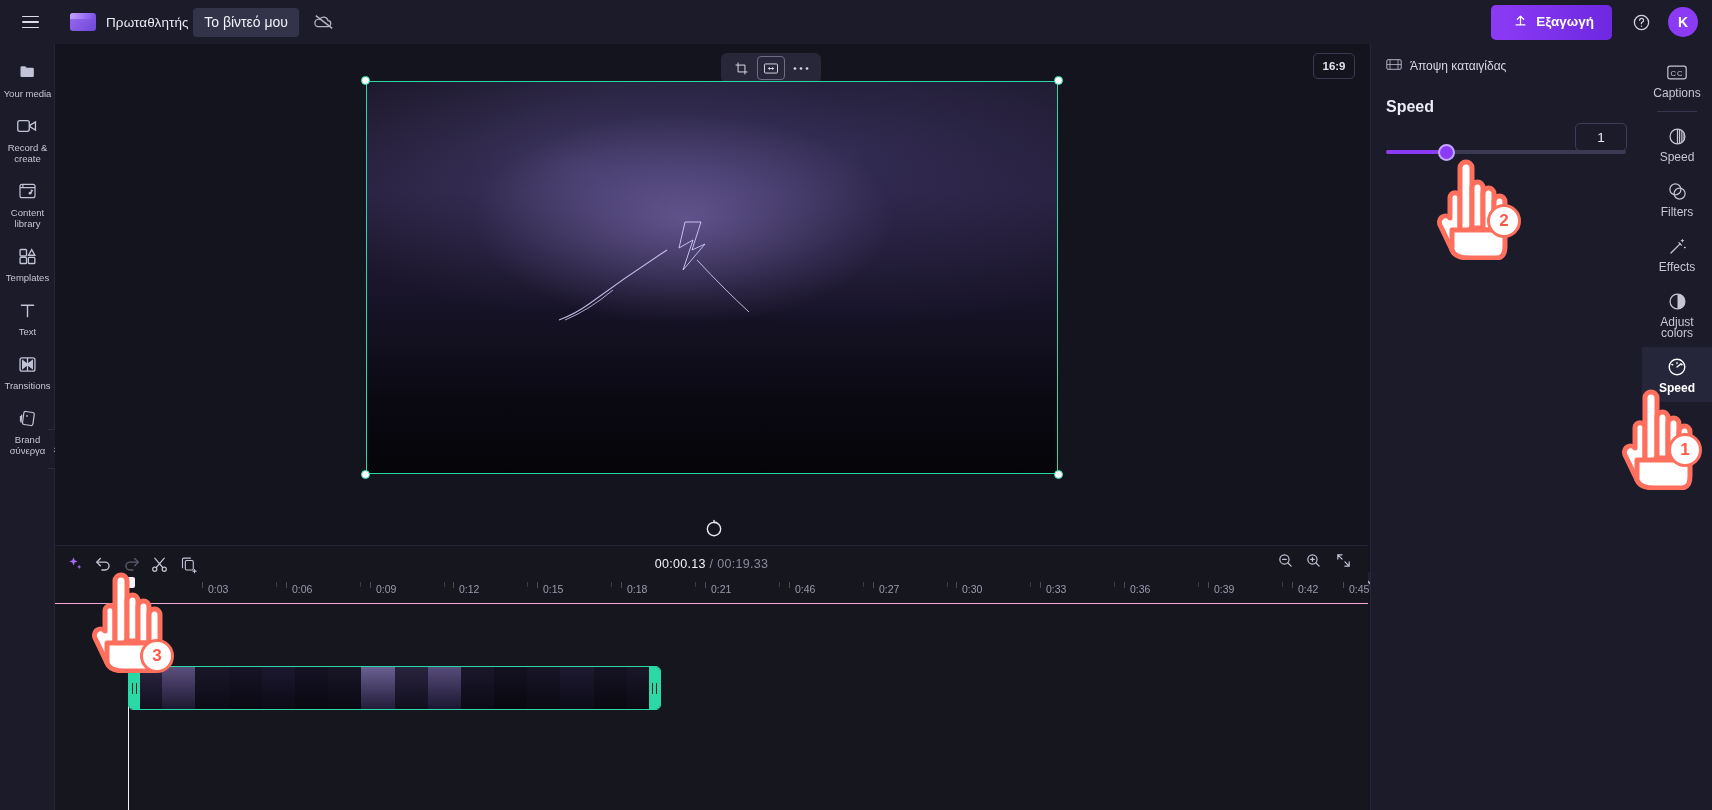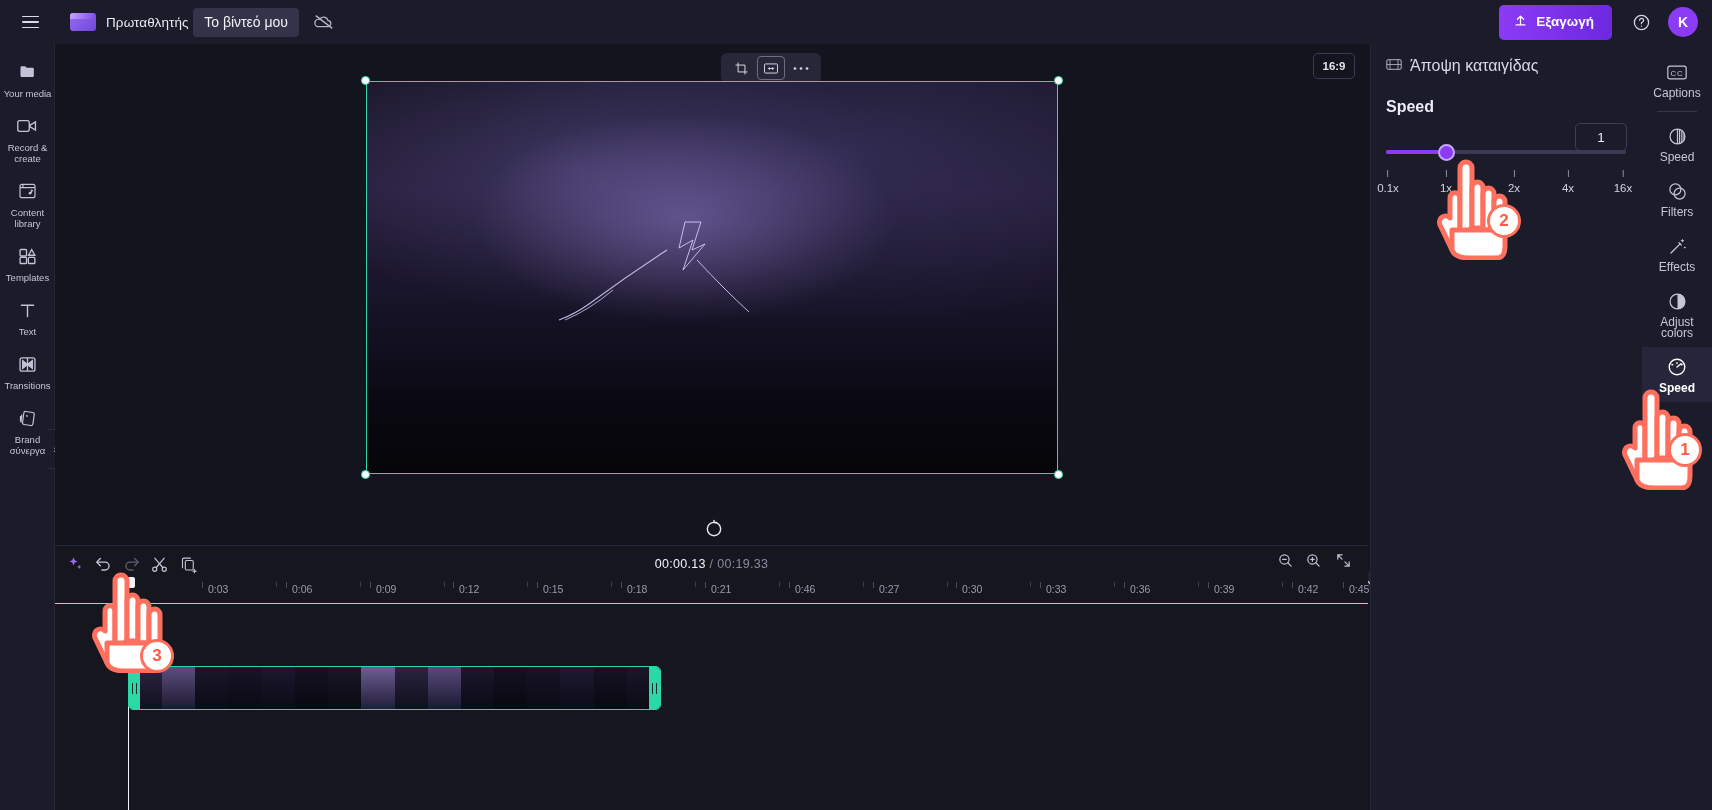--- a/index.html
+++ b/index.html
@@ -42,21 +42,21 @@
     margin-left: -20px; background: #33334a; color: #f2f2f8;
     font-size: 14px; padding: 6px 11px 7px; border-radius: 4px;
     white-space: nowrap; position: relative; z-index: 3;
   }
   .nosave-icon { margin-left: 14px; width: 22px; height: 22px; opacity: .85; }
   .topbar-spacer { flex: 1; }
   .export-btn {
     display: flex; align-items: center; gap: 8px;
     background: linear-gradient(90deg,#8c3bf5,#6d28e0);
     color: #fff; font-size: 13.5px; font-weight: 600;
-    border: none; border-radius: 5px; padding: 8px 18px 9px 14px;
+    border: none; border-radius: 5px; padding: 8px 18px 9px 22px;
     cursor: pointer;
   }
   .help-btn, .avatar {
     width: 30px; height: 30px; display:flex; align-items:center; justify-content:center;
     cursor: pointer;
   }
   .help-btn { margin-left: 14px; }
   .avatar {
     margin-left: 12px; margin-right: 14px; border-radius: 50%;
     background: #8c3bf5; color:#fff; font-size: 14px; font-weight: 600;
@@ -144,21 +144,21 @@
     background:#22222f; border-radius: 5px 5px 0 0;
     display:flex; align-items:center; justify-content:center; color:#b5b5c6; cursor:pointer;
   }
 
   
   .proppanel {
     position:absolute; left: 1370px; top: 44px; width: 272px; height: 766px;
     background: #1b1b2a; border-left: 1px solid #26263a; padding: 12px 15px;
   }
   .prop-head { display:flex; align-items:center; gap: 8px; height: 20px; }
-  .prop-head-lbl { font-size: 16px; color:#d8d8e6; }
+  .prop-head-lbl { font-size: 12px; color:#d8d8e6; }
   .prop-title { margin-top: 22px; font-size: 16px; font-weight: 600; color:#eceaf5; }
   .speed-input {
     position:absolute; right: 15px; top: 79px;
     width: 52px; height: 28px; border: 1px solid #3d3d59; border-radius: 5px;
     background: #1b1b2a; color:#eaeaf4; font-size: 13.5px;
     text-align:center; outline:none;
   }
   .slider-row { margin-top: 27px; position: relative; height: 18px; }
   .slider-track {
     position:absolute; left:0; top:7px; width: 240px; height: 4px;
@@ -475,42 +475,20 @@
 
     <div class="prop-title">Speed</div>
     <input class="speed-input" value="1" style="">
 
     <div class="slider-row">
       <div class="slider-track"></div>
       <div class="slider-fill"></div>
       <div class="slider-knob"></div>
     </div>
 
-    <div class="ticks">
-      <div class="tick" style="left:2px">
-          <i></i>
-          <span>0.1x</span>
-        </div>
-      <div class="tick" style="left:60px">
-          <i></i>
-          <span>1x</span>
-        </div>
-      <div class="tick" style="left:128px">
-          <i></i>
-          <span>2x</span>
-        </div>
-      <div class="tick" style="left:182px">
-          <i></i>
-          <span>4x</span>
-        </div>
-      <div class="tick" style="left:237px">
-          <i></i>
-          <span>16x</span>
-        </div>
-    </div>
   </div>
 
   <div class="rightrail">
 
     <div class="rr-item">
       <div class="rr-ico">
         <svg width="22" height="17" viewBox="0 0 24 18" fill="none" stroke="#c6c6d6" stroke-width="1.3">
             <rect x="2" y="2" width="20" height="14" rx="2.4"></rect>
             <text x="12" y="12.4" font-size="8.4" fill="#c6c6d6" stroke="none" text-anchor="middle" font-family="Liberation Sans" letter-spacing="1">CC</text>
           </svg>

